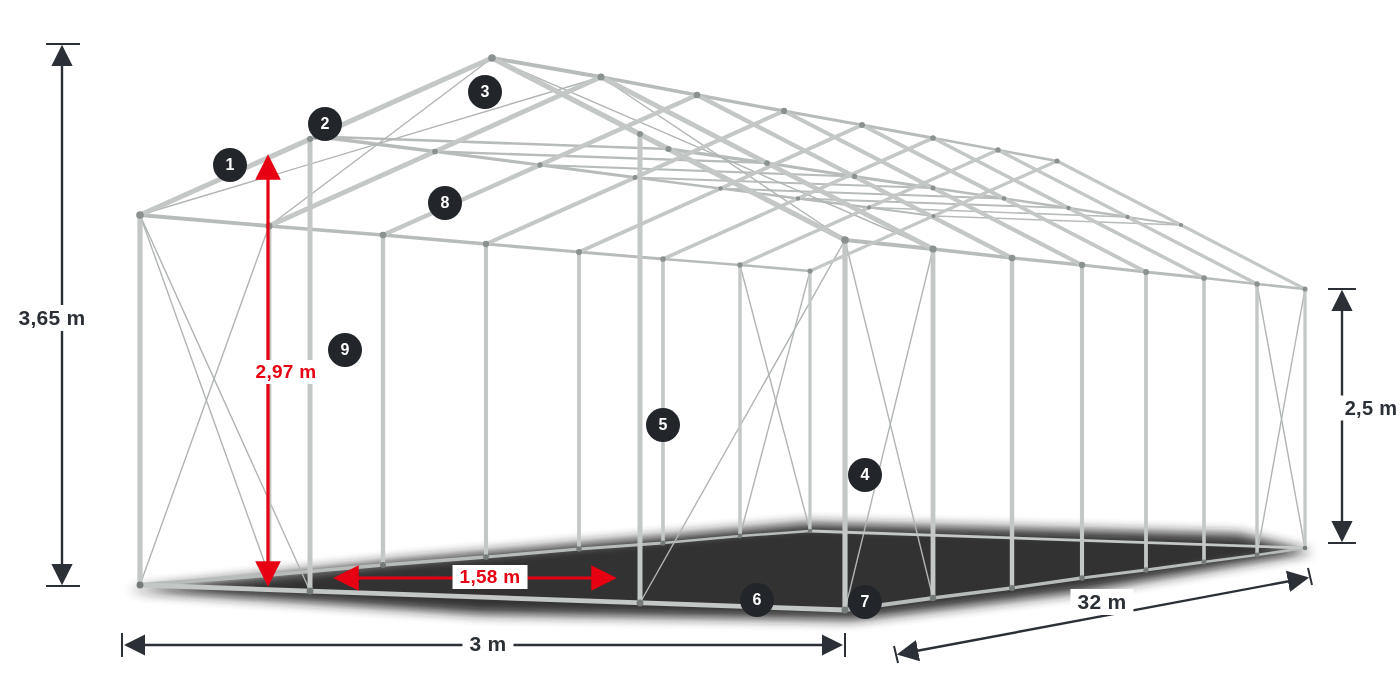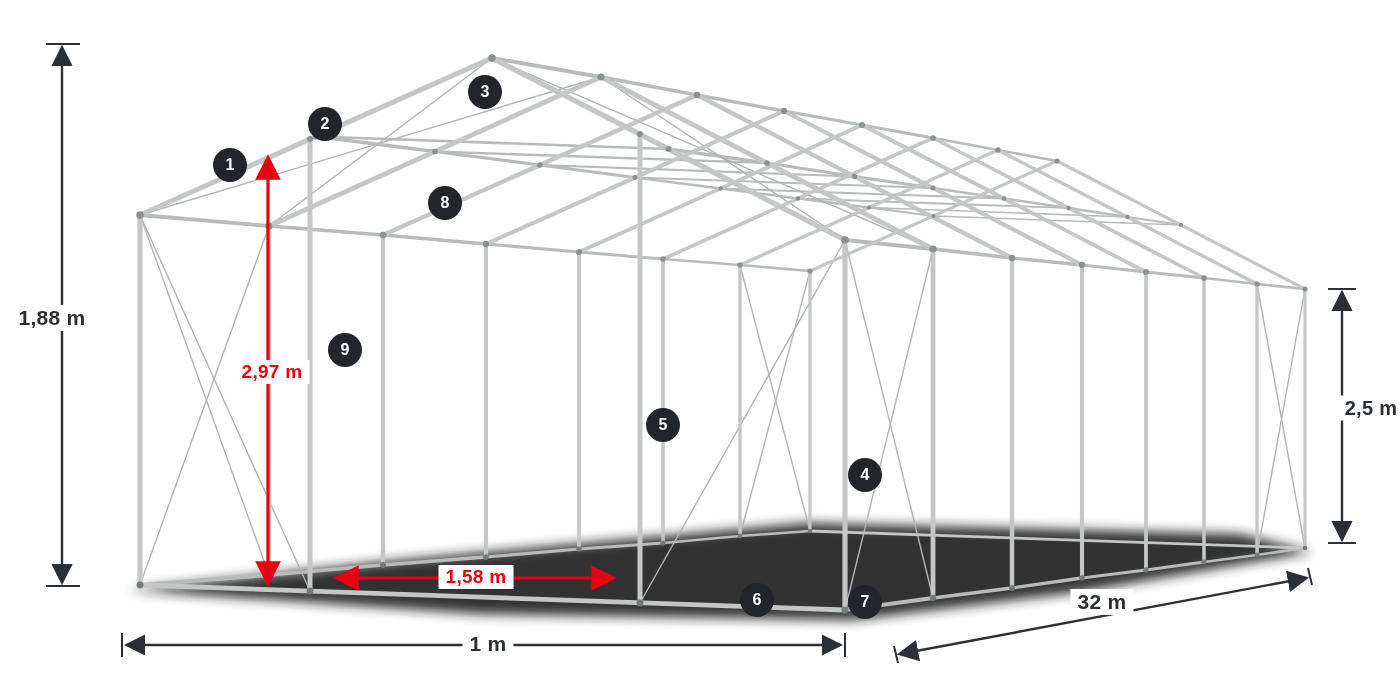--- a/index.html
+++ b/index.html
@@ -4,21 +4,21 @@
 <style>
   html,body{margin:0;padding:0;background:#ffffff;}
   .stage{position:relative;width:1400px;height:700px;background:#ffffff;overflow:hidden;
          font-family:"Liberation Sans",sans-serif;}
   .stage svg{position:absolute;left:0;top:0;}
   .badge{position:absolute;width:34px;height:34px;border-radius:50%;background:#22262b;color:#ffffff;
          font-weight:700;font-size:16px;display:flex;align-items:center;justify-content:center;
          transform:translate(-50%,-50%);z-index:5;}
   .dim{position:absolute;transform:translate(-50%,-50%);font-weight:700;font-size:21px;color:#2b2f36;
        background:#ffffff;padding:1px 7px;white-space:nowrap;z-index:6;letter-spacing:0.3px;}
-  .dim.red{color:#e60012;font-size:19px;}
+  .dim.red{color:#e60012;font-size:19px;margin-left:14px;}
   .dim.small{font-size:20px;}
 </style>
 </head>
 <body>
 
 <div class="stage">
 
   <svg width="1400" height="700" viewBox="0 0 1400 700">
     <defs>
       <filter id="soft" x="-20%" y="-40%" width="140%" height="180%">
@@ -231,19 +231,19 @@
   <div class="badge" style="left:230px;top:165px">1</div>
   <div class="badge" style="left:325px;top:124px">2</div>
   <div class="badge" style="left:485px;top:92px">3</div>
   <div class="badge" style="left:865px;top:475px">4</div>
   <div class="badge" style="left:663px;top:425px">5</div>
   <div class="badge" style="left:757px;top:600px">6</div>
   <div class="badge" style="left:865px;top:602px">7</div>
   <div class="badge" style="left:445px;top:203px">8</div>
   <div class="badge" style="left:345px;top:350px">9</div>
 
-  <div class="dim" style="left:52px;top:318px">1,88 m</div>
+  <div class="dim" style="left:52px;top:318px">3,65 m</div>
   <div class="dim red" style="left:272px;top:372px">2,97 m</div>
   <div class="dim small" style="left:1371px;top:408px">2,5 m</div>
   <div class="dim red" style="left:476px;top:577px">1,58 m</div>
-  <div class="dim" style="left:488px;top:644px">1 m</div>
+  <div class="dim" style="left:488px;top:644px">3 m</div>
   <div class="dim" style="left:1102px;top:602px">32 m</div>
 </div>
 
 </body></html>

